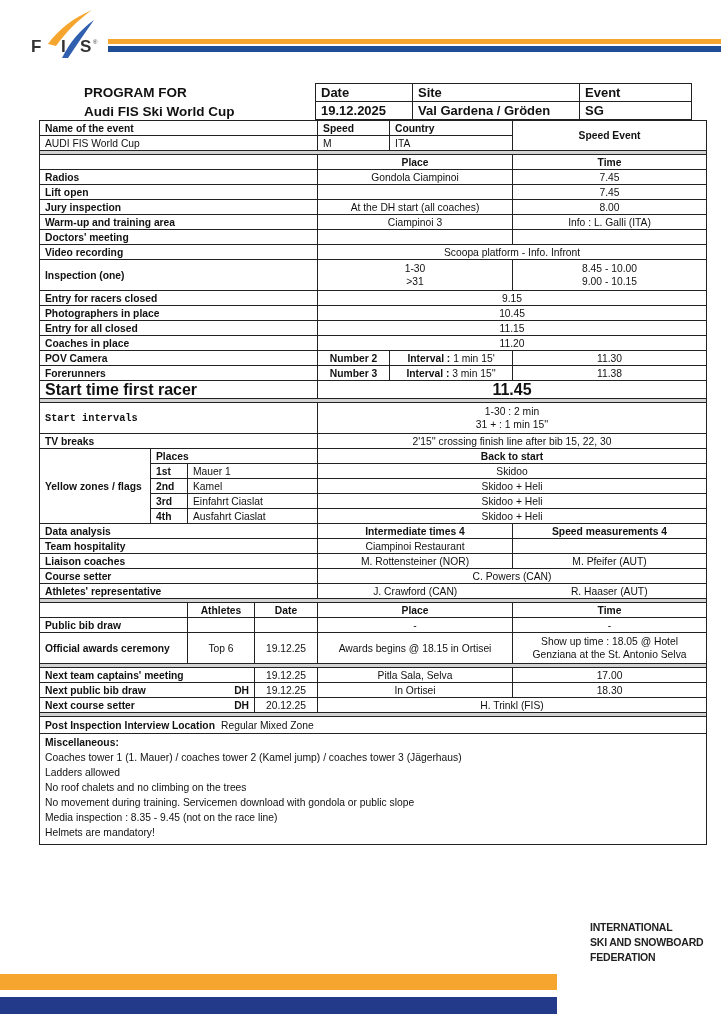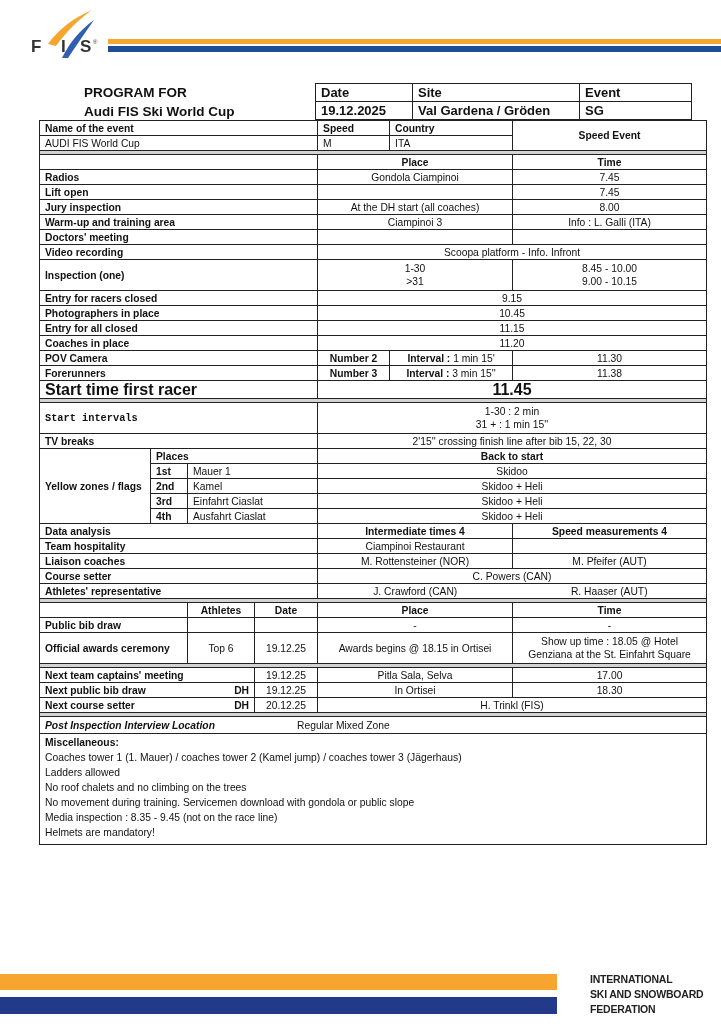--- a/index.html
+++ b/index.html
@@ -10,21 +10,21 @@
   .title { position:absolute; left:76px; font-weight:bold; font-size:13.5px;margin-left:8px; }
   table { border-collapse:collapse; }
   td { border:1px solid #222; padding:0 5px; font-size:10.3px; line-height:13px; height:14px; white-space:nowrap; }
   .b { font-weight:bold; }
   .c { text-align:center; }
   .sep td { height:3px; padding:0; background:#d3d3d3; border-left:none; border-right:none; }
   #hdrbox td { font-size:13px; font-weight:bold; height:17px; padding:0 5px; border:1px solid #222; }
   #main { position:absolute; left:27px; top:120px; width:667px; border:1.5px solid #222; table-layout:fixed;margin-left:12px; }
   #main td.big { font-size:16px; font-weight:bold; height:17px; }
   .misc-line { height:15px; }
-  .footer-text { position:absolute; left:590px; top:972px; font-size:10.5px; font-weight:bold; line-height:15px; color:#222; letter-spacing:-0.2px; }
+  .footer-text { position:absolute; left:590px; top:920px; font-size:10.5px; font-weight:bold; line-height:15px; color:#222; letter-spacing:-0.2px; }
 </style>
 </head>
 <body>
 
 <div class="abs" style="left:28px;top:8px;width:80px;height:50px;">
   <svg width="80" height="50" viewBox="0 0 80 50">
     <path d="M20 36 C30 22, 45 10, 64 2 C50 12, 38 24, 28 38 Z" fill="#F6A62F"></path>
     <path d="M34 50 C42 34, 52 22, 66 12 C56 26, 48 38, 40 50 Z" fill="#2F5FAE"></path>
     <text x="3" y="44" font-family="Liberation Sans, sans-serif" font-weight="bold" font-size="17" fill="#333">F</text>
     <text x="33" y="44" font-family="Liberation Sans, sans-serif" font-weight="bold" font-size="17" fill="#333">I</text>
@@ -239,21 +239,21 @@
     <td colspan="2" class="c">-</td>
     <td class="c">-</td>
   </tr>
   <tr>
     <td colspan="2" class="b" style="height:30px;">Official awards ceremony</td>
     <td class="c">Top 6</td>
     <td class="c">19.12.25</td>
     <td colspan="2" class="c">Awards begins @ 18.15 in Ortisei</td>
     <td class="c">
       <div>Show up time : 18.05 @ Hotel</div>
-      <div>Genziana at the St. Einfahrt Square</div>
+      <div>Genziana at the St. Antonio Selva</div>
     </td>
   </tr>
   <tr class="sep">
         <td colspan="7"></td>
       </tr>
 
   <tr>
     <td colspan="3" class="b">Next team captains' meeting</td>
     <td class="c">19.12.25</td>
     <td colspan="2" class="c">Pitla Sala, Selva</td>
@@ -275,21 +275,21 @@
     </td>
     <td class="c">20.12.25</td>
     <td colspan="3" class="c">H. Trinkl (FIS)</td>
   </tr>
   <tr class="sep">
         <td colspan="7"></td>
       </tr>
 
   <tr>
     <td colspan="7" style="height:16px;">
-      <span class="b" style="display:inline-block;width:252px;font-style:italic;">Post Inspection Interview Location</span><span>Regular Mixed Zone</span>
+      <span class="b" style="display:inline-block;width:176px;">Post Inspection Interview Location</span><span>Regular Mixed Zone</span>
     </td>
   </tr>
 
   <tr>
     <td colspan="7" style="padding:2px 5px 3px 5px;">
       <div class="b misc-line">Miscellaneous:</div>
       <div class="misc-line">Coaches tower 1 (1. Mauer) / coaches tower 2 (Kamel jump) / coaches tower 3 (Jägerhaus)</div>
       <div class="misc-line">Ladders allowed</div>
       <div class="misc-line">No roof chalets and no climbing on the trees</div>
       <div class="misc-line">No movement during training. Servicemen download with gondola or public slope</div>

